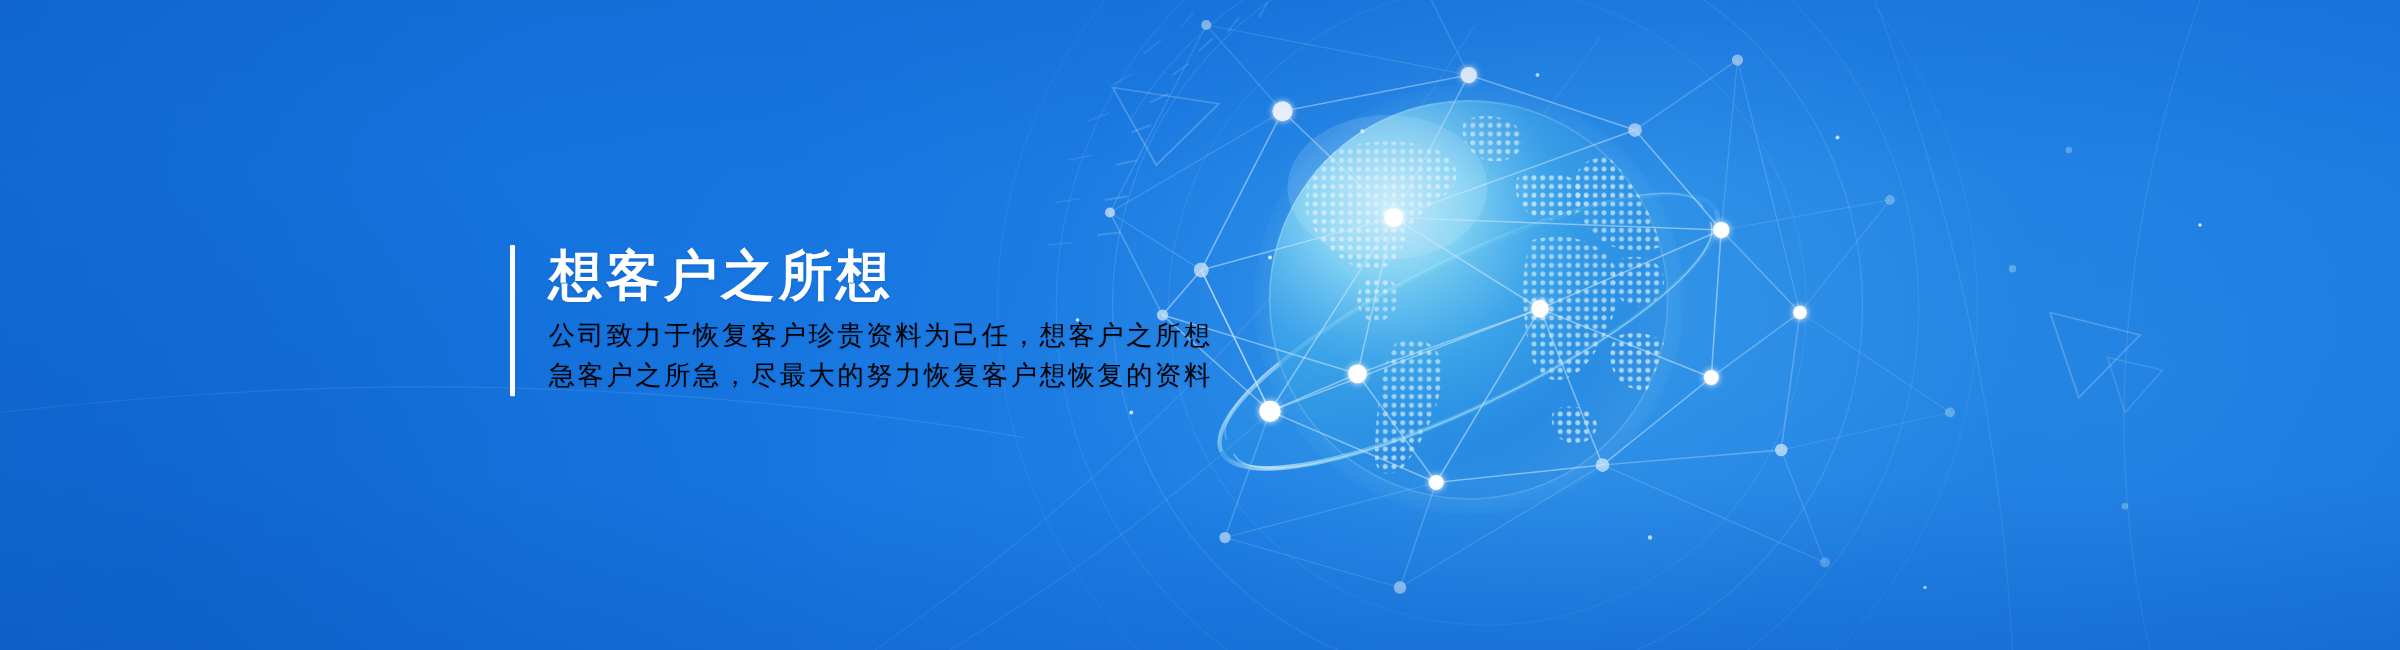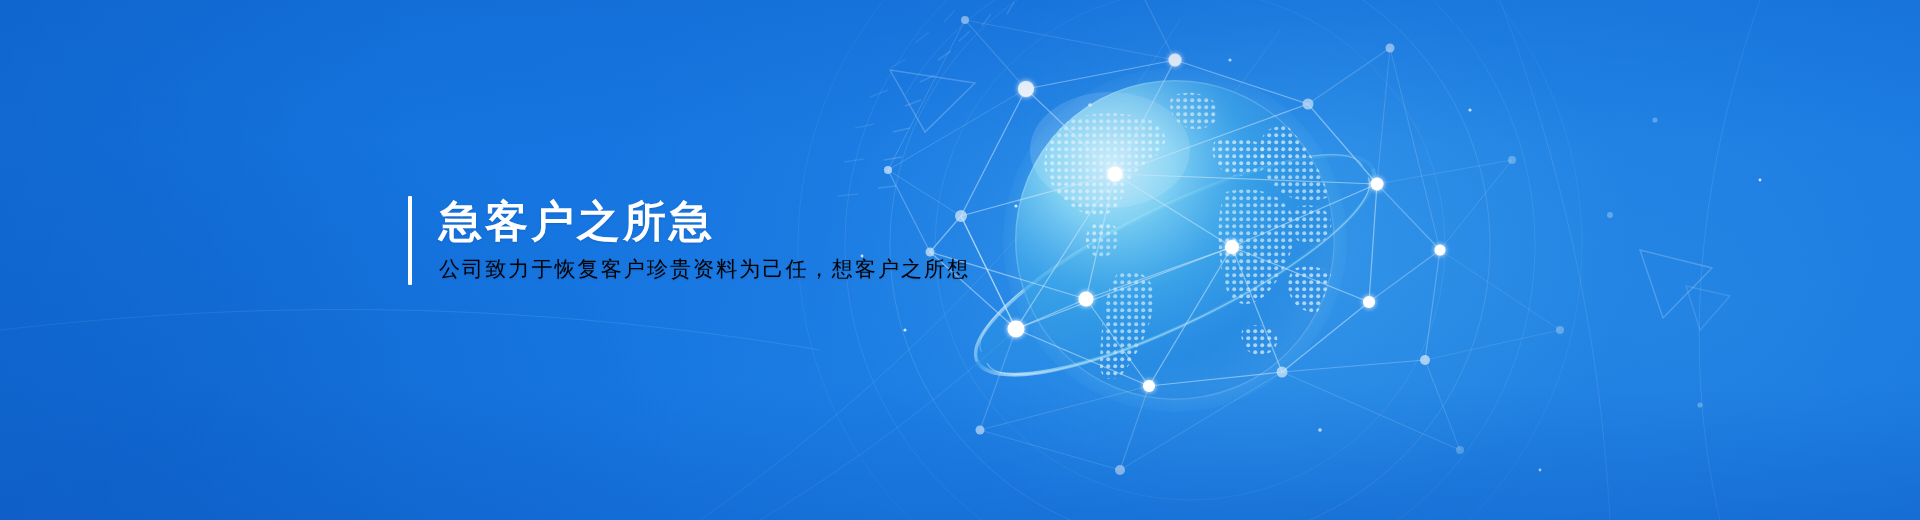--- a/index.html
+++ b/index.html
@@ -355,19 +355,20 @@
 
     </g>
   </svg>
 
   <div class="bg-vignette"></div>
 
   <div class="text-layer">
     <div class="headline-group">
       <div class="accent-bar"></div>
       <div class="headline-text">
-        <h1 class="title">急客户之所急</h1>
+        <h1 class="title">想客户之所想</h1>
         <div class="subtitle-line">公司致力于恢复客户珍贵资料为己任，想客户之所想</div>
+        <div class="subtitle-line">急客户之所急，尽最大的努力恢复客户想恢复的资料</div>
       </div>
     </div>
   </div>
 
 </div>
 
 </body></html>

